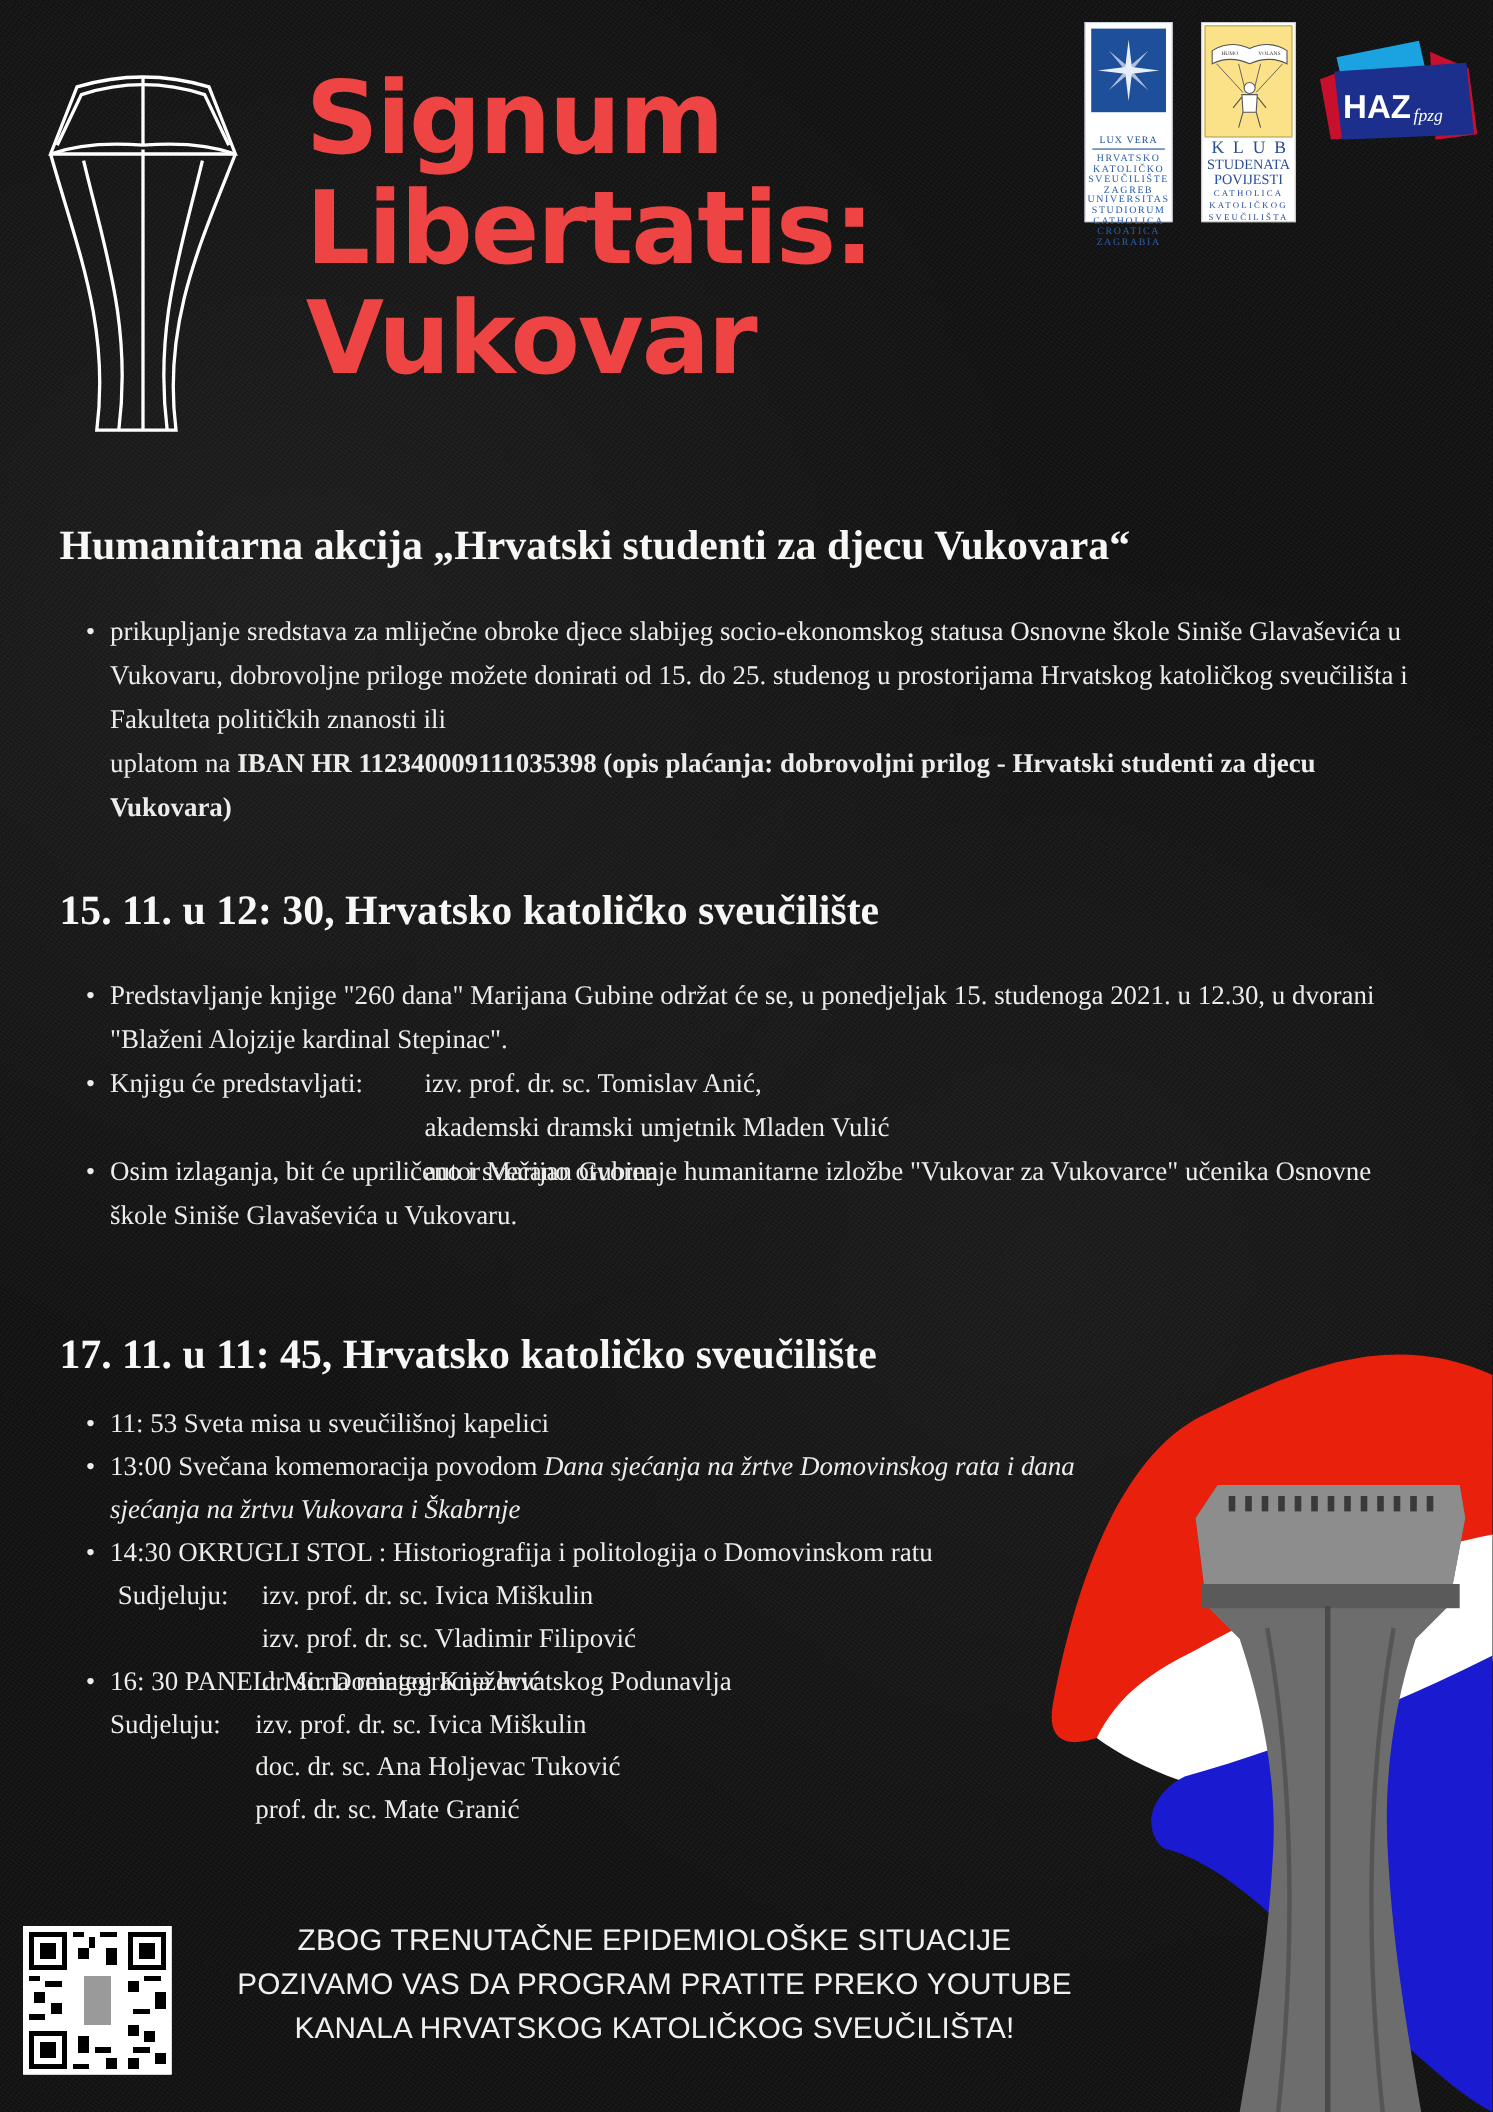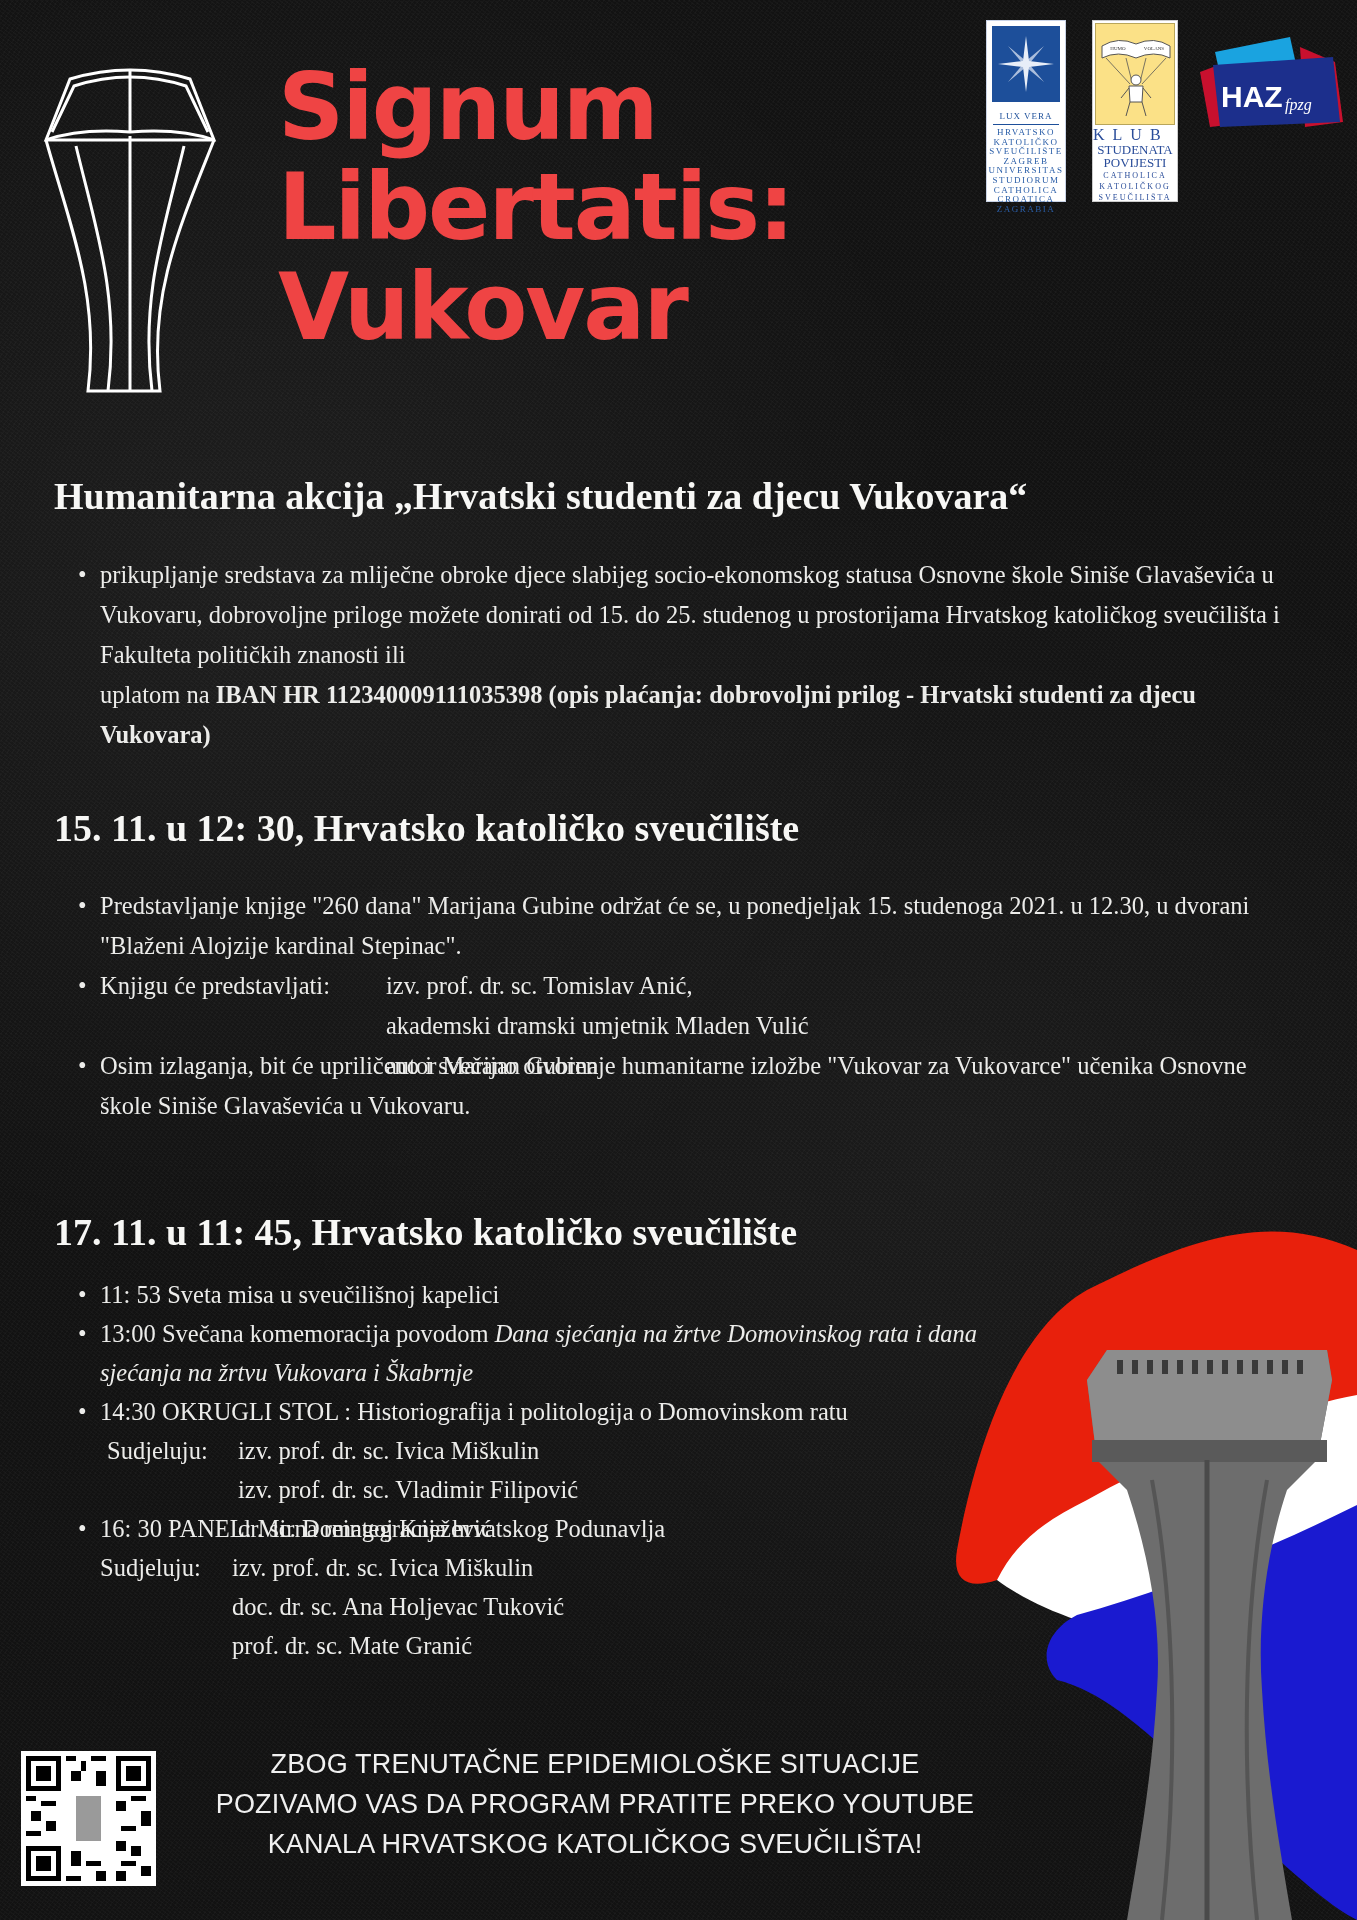--- a/index.html
+++ b/index.html
@@ -28,25 +28,25 @@
     left: 278px; top: 58px;
     font-family: "DejaVu Sans", sans-serif; font-weight: bold;
     font-size: 92px; line-height: 100px; letter-spacing: -2px;
     color: #ef4444;
   }
   .title div { white-space: nowrap; }
 
   
   .logo-hks { left: 986px; top: 20px; width: 80px; height: 182px; background: #fff; border: 1px solid #c9d3e6; box-sizing: border-box; }
   .logo-hks .emblem { margin: 5px 5px 0; height: 76px; background: #1d4f9a; display:flex; align-items:center; justify-content:center; }
-  .logo-hks .motto { font-size: 9px; text-align:center; color:#1d4f9a; letter-spacing:1px; margin-top:9px; padding-bottom:3px; border-bottom:1px solid #1d4f9a; margin-left:6px; margin-right:6px; }
+  .logo-hks .motto { font-size: 9px; text-align:center; color:#1d4f9a; letter-spacing:1px; margin-top:20px; padding-bottom:3px; border-bottom:1px solid #1d4f9a; margin-left:6px; margin-right:6px; }
   .logo-hks .lines { font-size: 9px; line-height: 9.6px; color:#2a5ea8; text-align:center; letter-spacing: 1.5px; margin-top: 3px; font-family:"Liberation Serif", serif; }
   .logo-ksp { left: 1092px; top: 20px; width: 86px; height: 182px; background: #fff; border: 1px solid #ccc; box-sizing: border-box; }
   .logo-ksp .art { margin: 2px; height: 100px; background: #fbe187; position: relative; border: 1px solid #b8a55a; }
-  .logo-ksp .klub { font-size: 16px; color:#2a4d9a; text-align:left; letter-spacing: 8px; line-height: 16px; margin-top: 2px; }
+  .logo-ksp .klub { font-size: 16px; color:#2a4d9a; text-align:right; letter-spacing: 8px; line-height: 16px; margin-top: 2px; }
   .logo-ksp .sp { font-size: 13px; color:#2a4d9a; text-align:center; line-height: 13px; }
   .logo-ksp .hks { font-size: 8px; color:#2a4d9a; text-align:center; line-height: 9px; letter-spacing: 2px; margin-top: 2px; }
   .logo-haz { left: 1195px; top: 32px; width: 150px; height: 95px; }
 
   
   h2.sec {
     position: absolute; z-index: 2; margin: 0;
     font-family: "Liberation Serif", serif; font-weight: bold;
     font-size: 38px; color: #f7f7f5; white-space: nowrap;
   }

